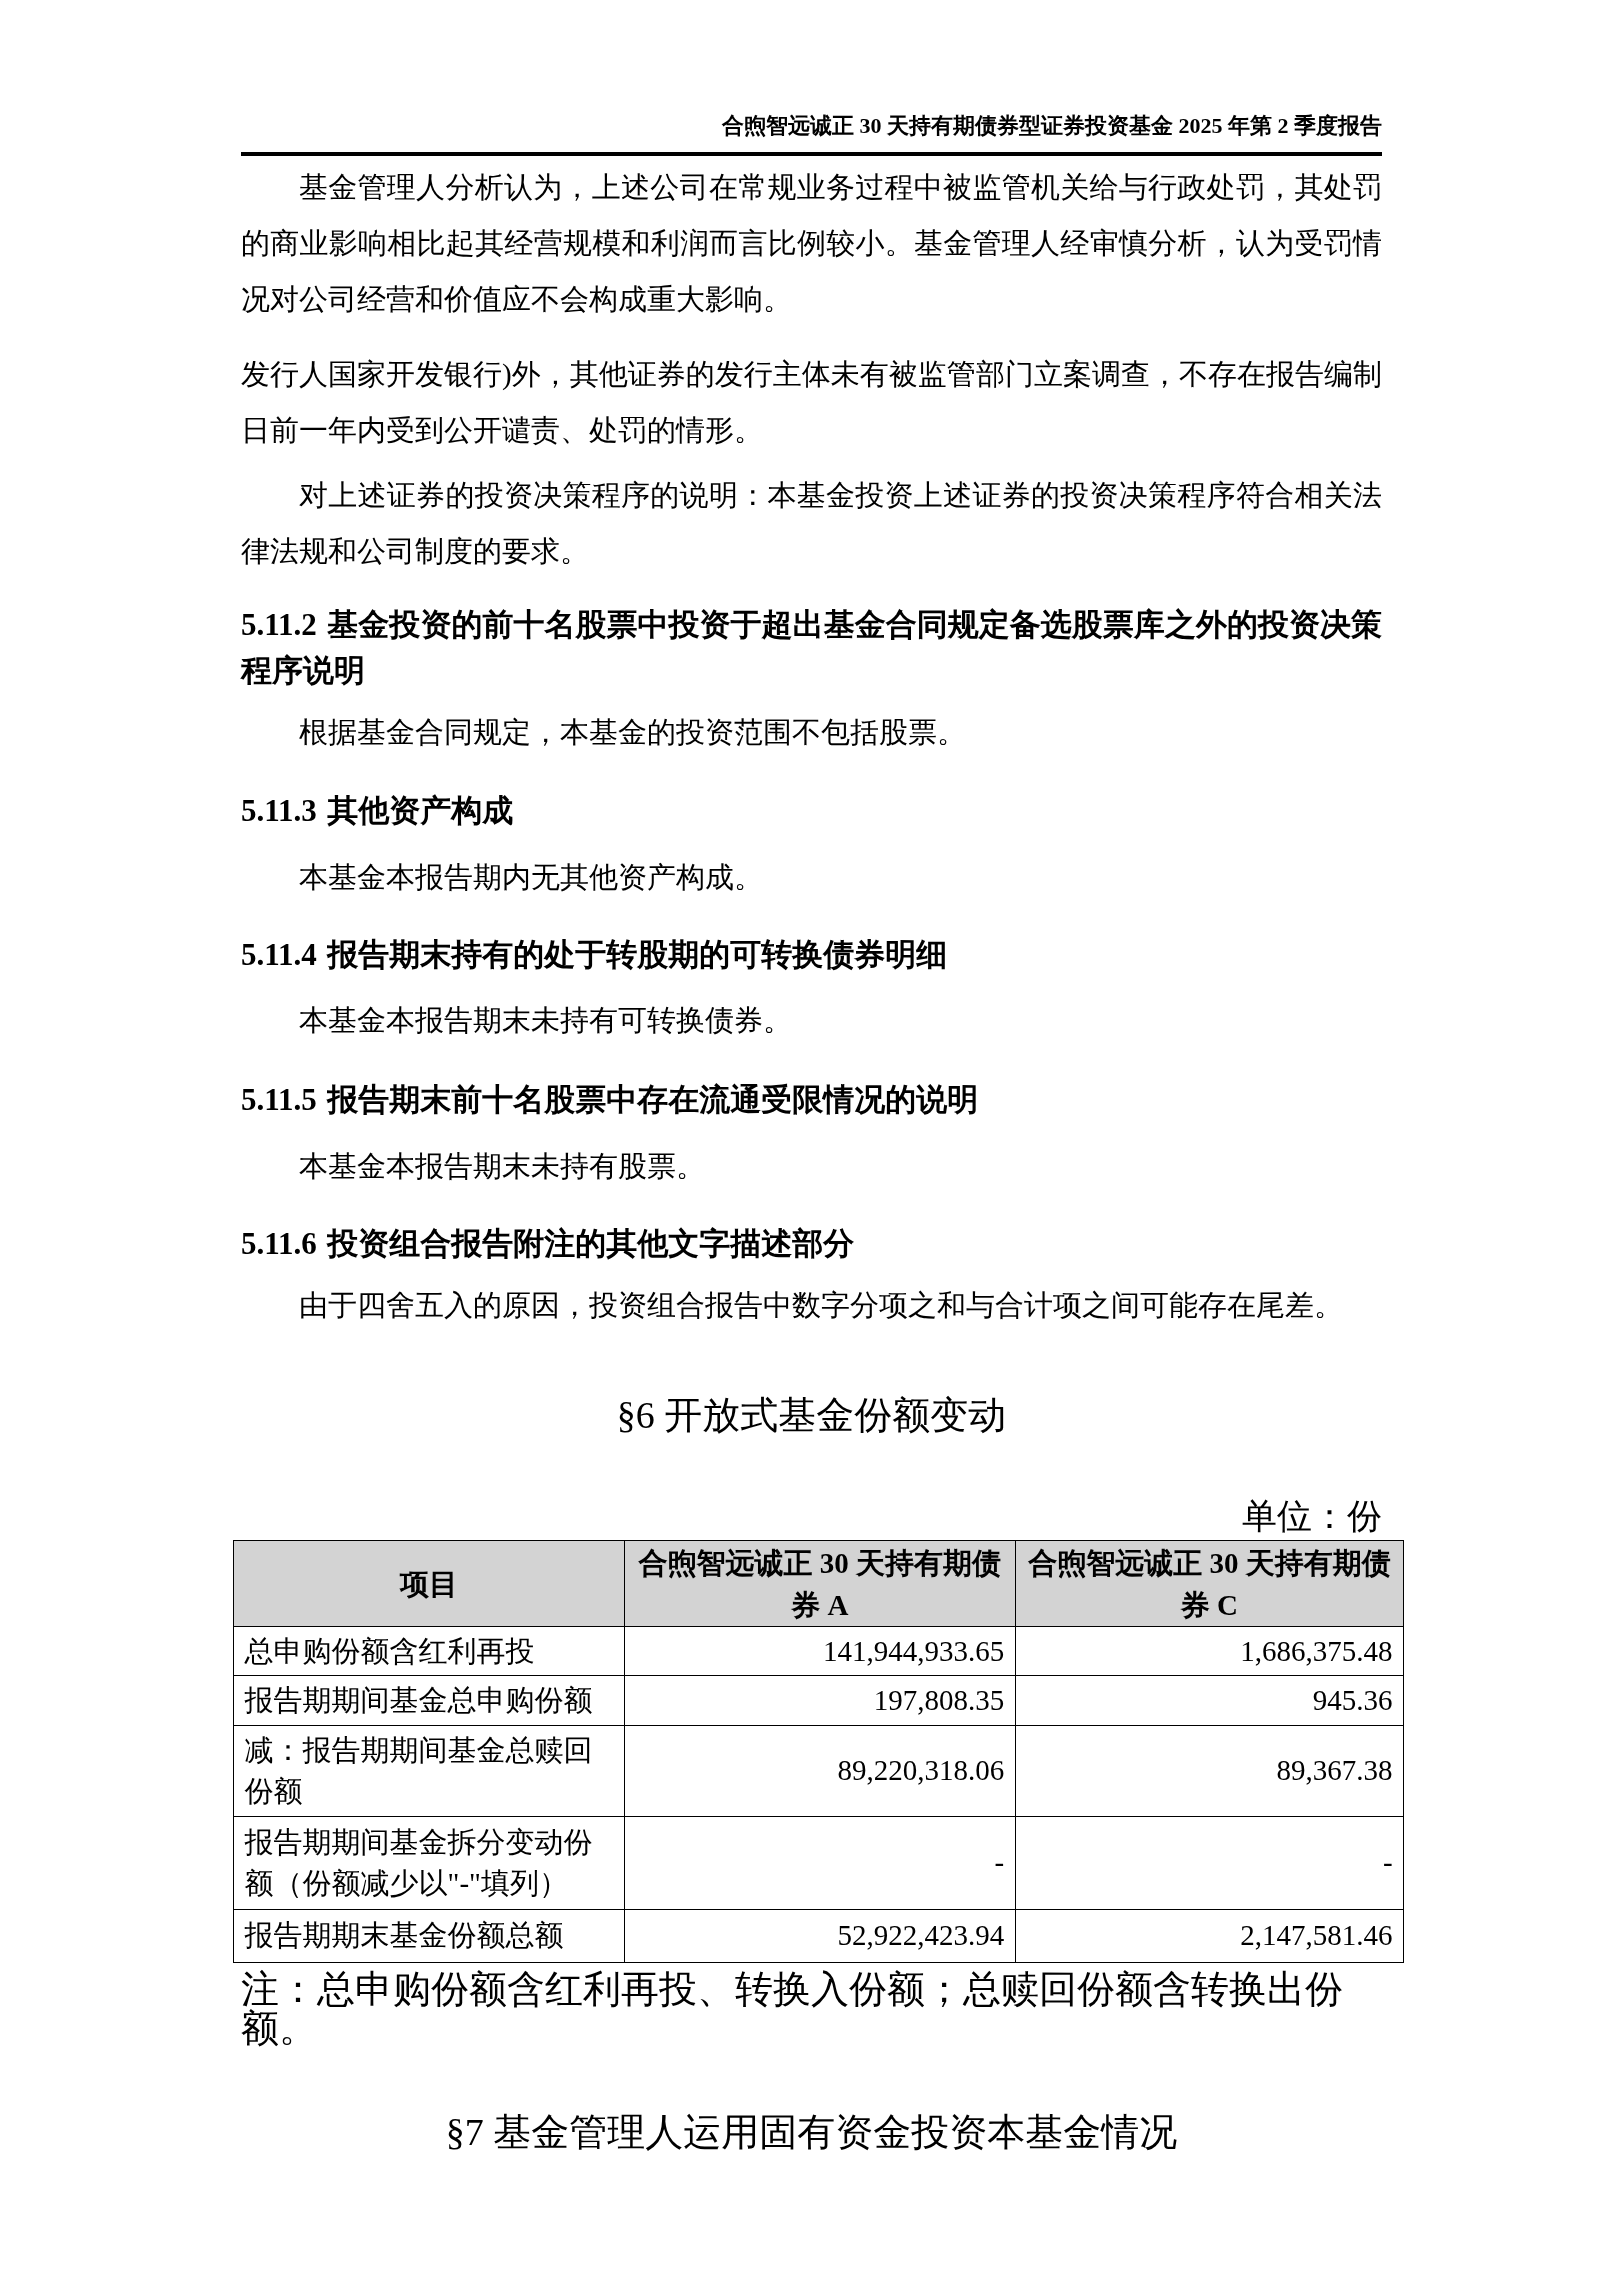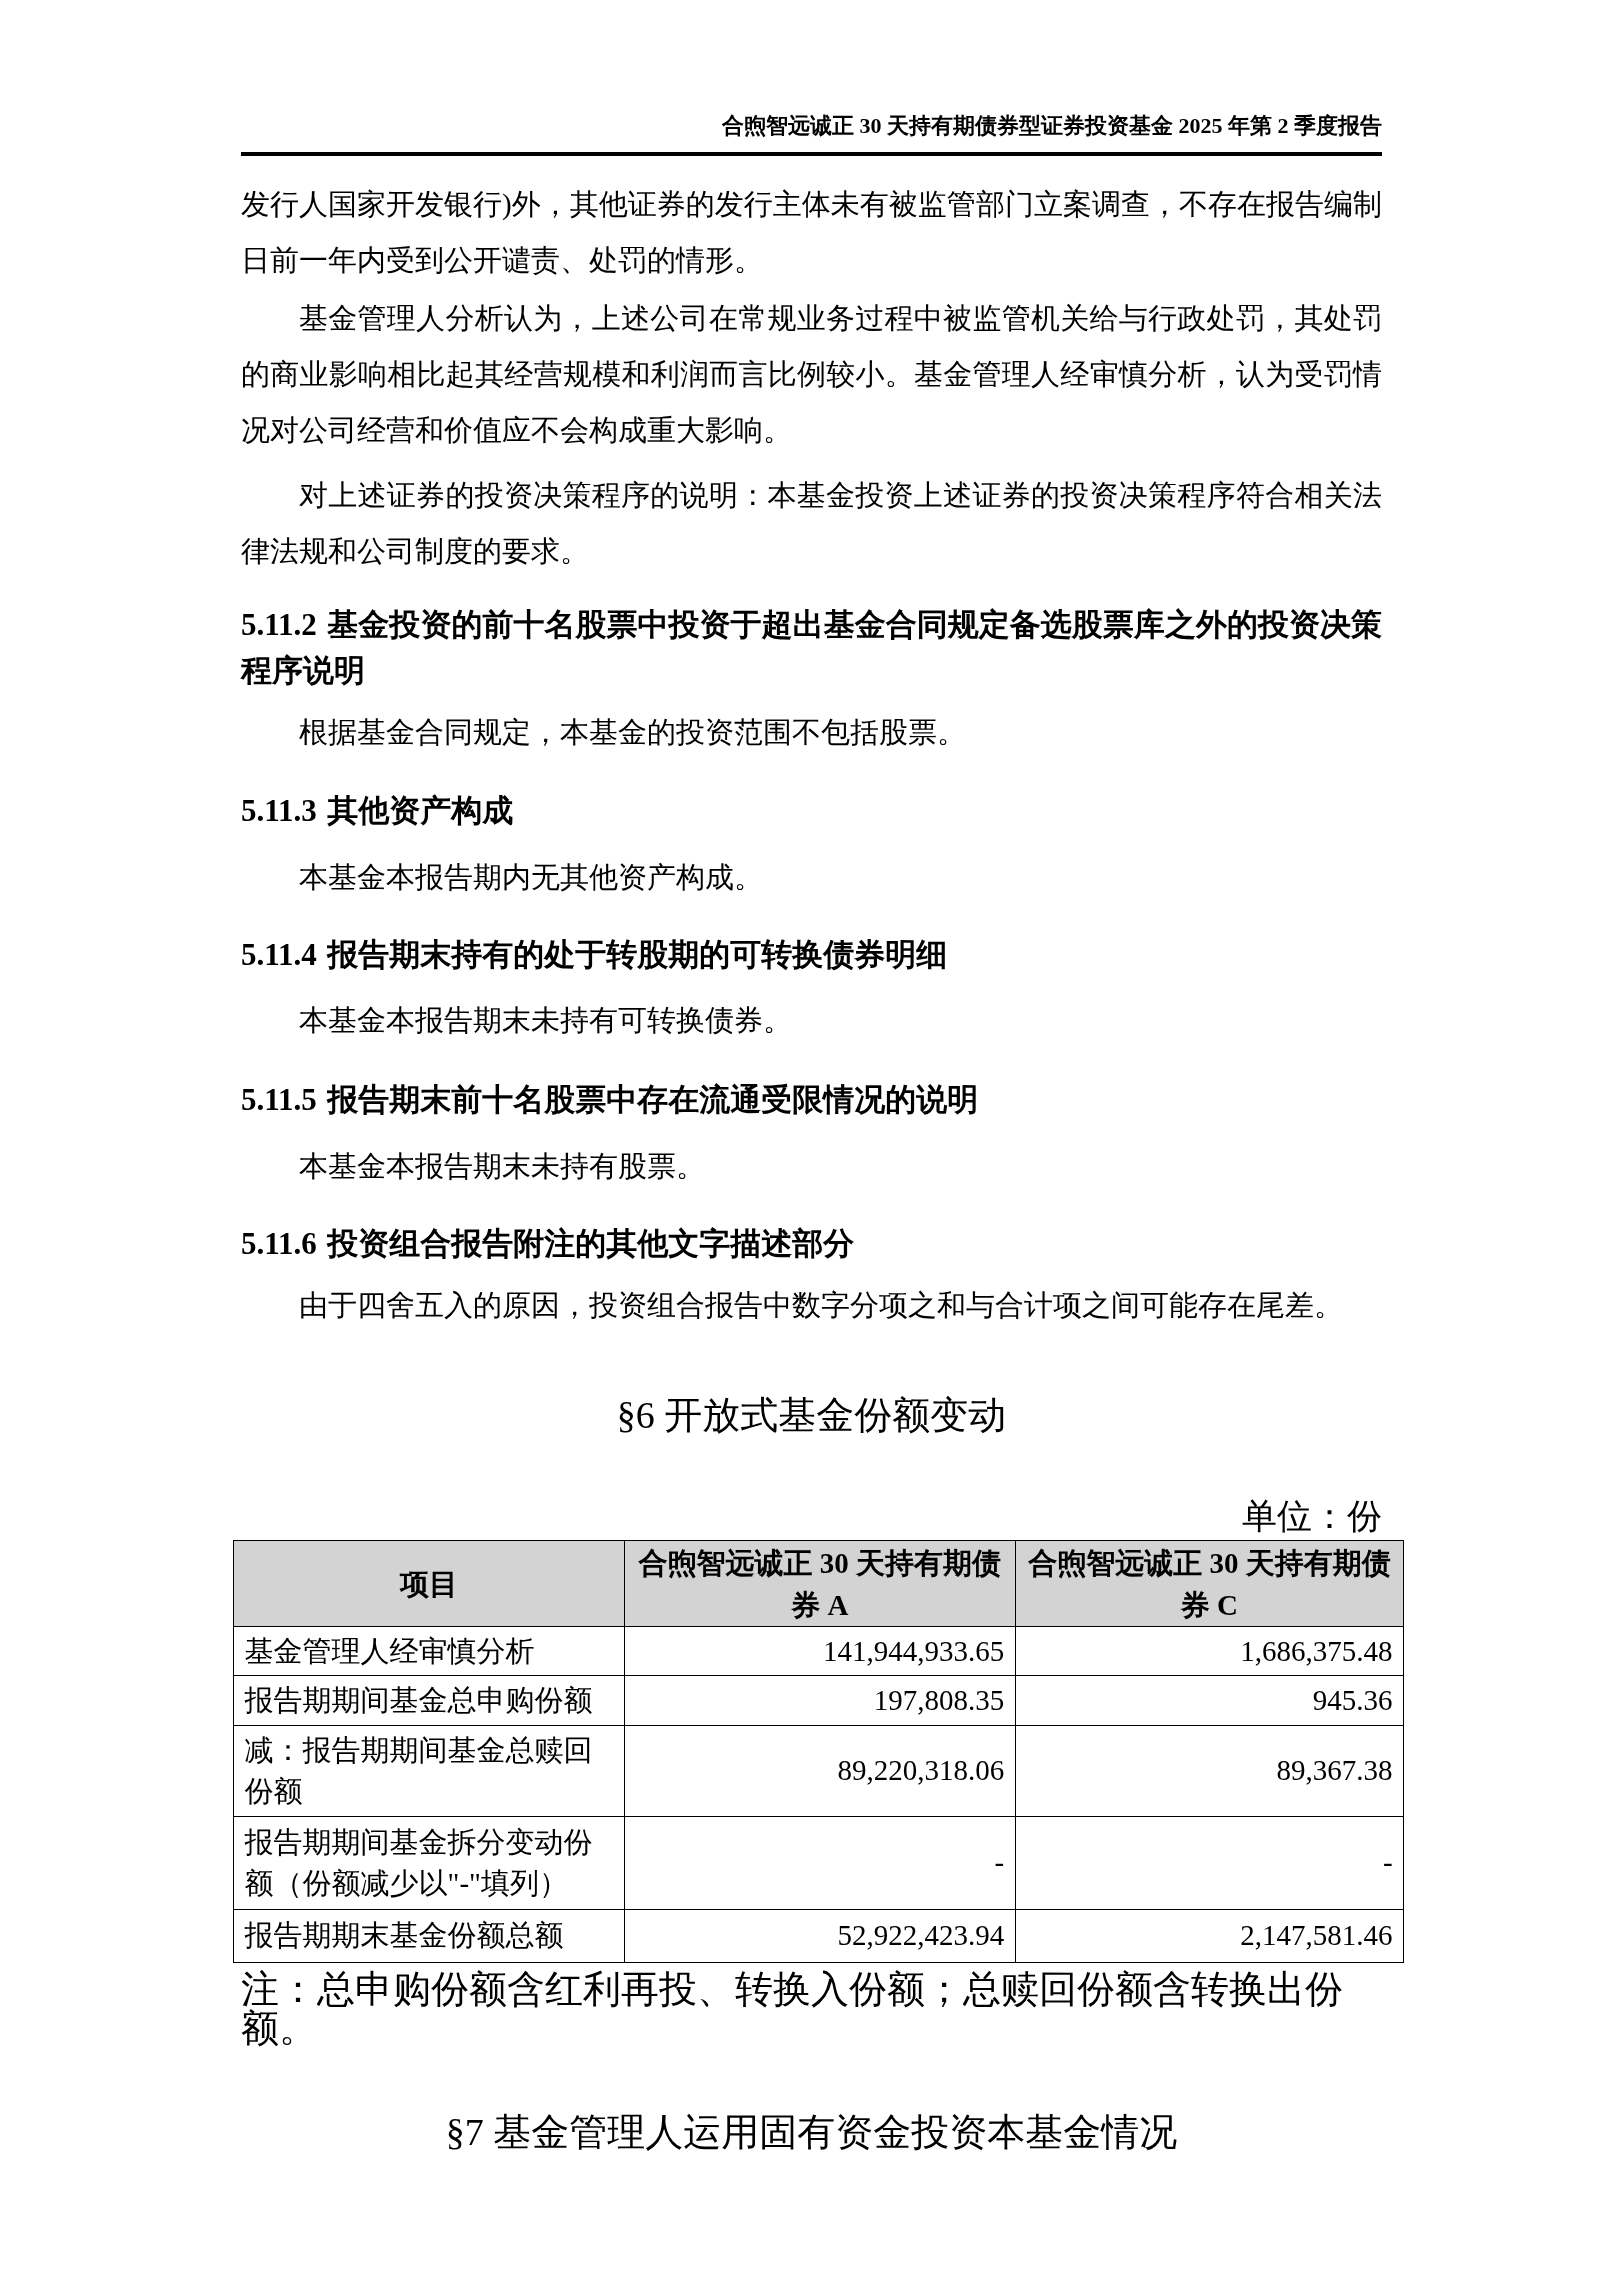--- a/index.html
+++ b/index.html
@@ -114,22 +114,22 @@
   }
 </style>
 </head>
 <body>
 
 <div class="page">
 
   <div class="doc-header">合煦智远诚正 30 天持有期债券型证券投资基金 2025 年第 2 季度报告</div>
   <div class="header-rule"></div>
 
+  <p class="body-text indent mt-p2">基金管理人分析认为，上述公司在常规业务过程中被监管机关给与行政处罚，其处罚的商业影响相比起其经营规模和利润而言比例较小。基金管理人经审慎分析，认为受罚情况对公司经营和价值应不会构成重大影响。</p>
   <p class="body-text mt-p1">发行人国家开发银行)外，其他证券的发行主体未有被监管部门立案调查，不存在报告编制日前一年内受到公开谴责、处罚的情形。</p>
-  <p class="body-text indent mt-p2">基金管理人分析认为，上述公司在常规业务过程中被监管机关给与行政处罚，其处罚的商业影响相比起其经营规模和利润而言比例较小。基金管理人经审慎分析，认为受罚情况对公司经营和价值应不会构成重大影响。</p>
   <p class="body-text indent mt-p3">对上述证券的投资决策程序的说明：本基金投资上述证券的投资决策程序符合相关法律法规和公司制度的要求。</p>
 
   <p class="section-heading mt-35"><span class="section-number">5.11.2</span><span>基金投资的前十名股票中投资于超出基金合同规定备选股票库之外的投资决策程序说明</span></p>
   <p class="body-text indent mt-15">根据基金合同规定，本基金的投资范围不包括股票。</p>
 
   <p class="section-heading"><span class="section-number">5.11.3</span><span>其他资产构成</span></p>
   <p class="body-text indent mt-23">本基金本报告期内无其他资产构成。</p>
 
   <p class="section-heading"><span class="section-number">5.11.4</span><span>报告期末持有的处于转股期的可转换债券明细</span></p>
   <p class="body-text indent mt-21">本基金本报告期末未持有可转换债券。</p>
@@ -152,21 +152,21 @@
       </colgroup>
     <thead>
       <tr>
         <th>项目</th>
         <th>合煦智远诚正 30 天持有期债券 A</th>
         <th>合煦智远诚正 30 天持有期债券 C</th>
       </tr>
     </thead>
     <tbody>
       <tr class="row-h66">
-        <td class="cell-label">基金管理人经审慎分析</td>
+        <td class="cell-label">总申购份额含红利再投</td>
         <td class="cell-num">141,944,933.65</td>
         <td class="cell-num">1,686,375.48</td>
       </tr>
       <tr class="row-h66">
         <td class="cell-label">报告期期间基金总申购份额</td>
         <td class="cell-num">197,808.35</td>
         <td class="cell-num">945.36</td>
       </tr>
       <tr class="row-h130">
         <td class="cell-label">减：报告期期间基金总赎回份额</td>

